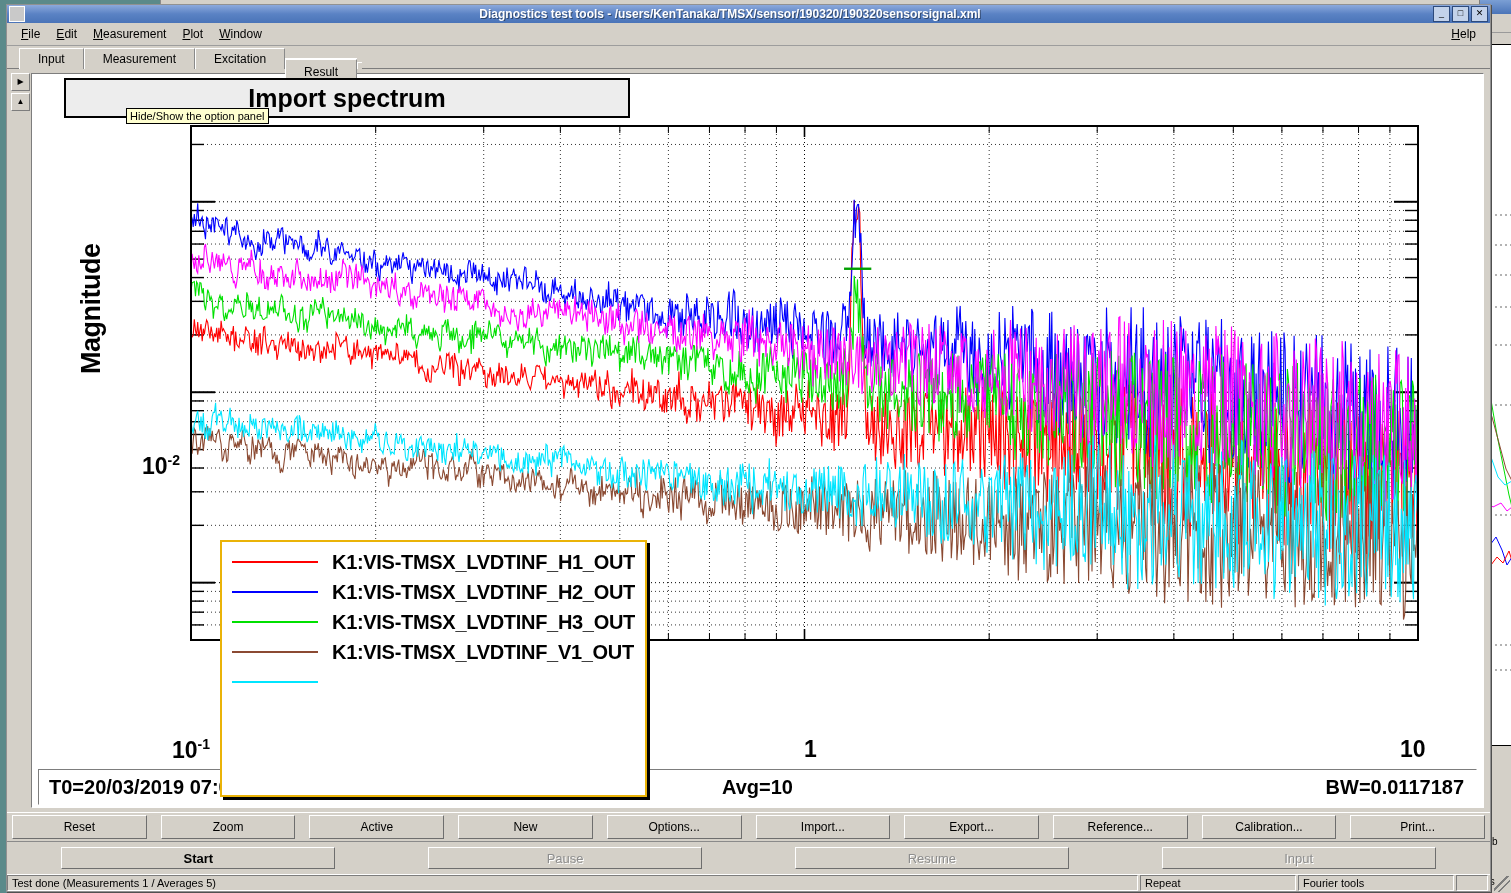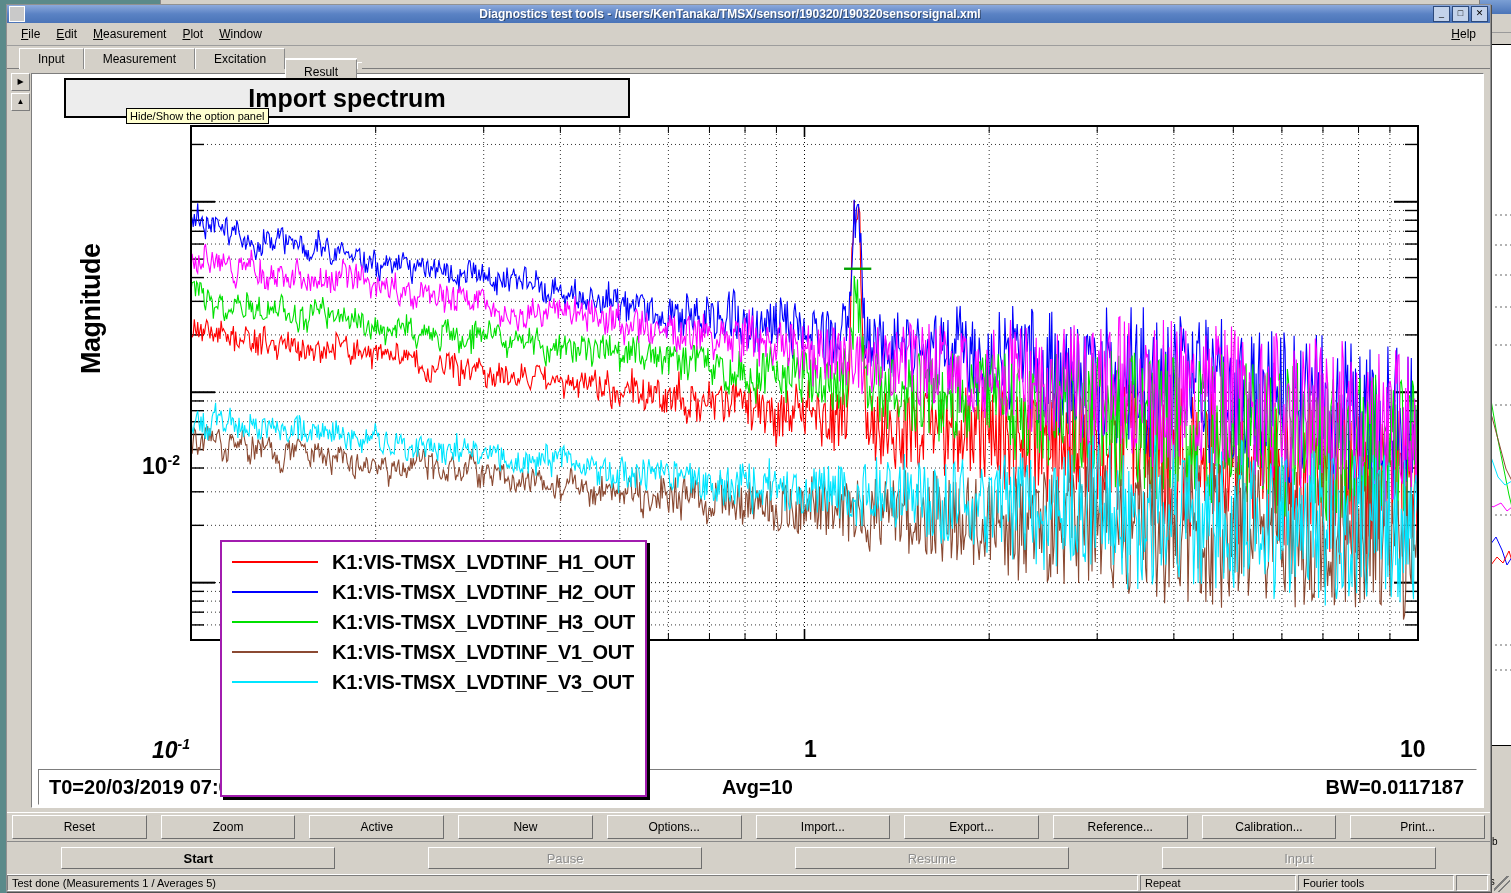--- a/index.html
+++ b/index.html
@@ -187,21 +187,21 @@
   }
   .footrow .f1 { position: absolute; left: 10px; }
   .footrow .f2 { position: absolute; left: 0; right: 0; text-align: center; }
   .footrow .f3 { position: absolute; right: 12px; }
 
   
   .legend {
     position: absolute;
     left: 30px; bottom: 10px;
     background: #fff;
-    border: 2px solid #a21caf;
+    border: 2px solid #eab308;
     box-shadow: 3px 3px 0 #000;
     padding: 5px 10px 6px 4px;
     z-index: 5;
   }
   .legrow { display: flex; align-items: center; height: 30px; }
   .legline { width: 86px; height: 0; border-top: 2px solid #000; margin: 0 14px 0 6px; }
   .legtxt { font-size: 20px; font-weight: bold; letter-spacing: -0.3px; }
 
   
   .btnrow {
@@ -336,21 +336,21 @@
 
         <div class="titlebox">
           <span>Import spectrum</span>
         </div>
         <div class="tooltip">Hide/Show the option panel</div>
 
         <div class="ylabel">Magnitude</div>
 
         <div id="ytick0" class="ytick" style="left:110px; top:378px; right:auto;">10<sup>-2</sup></div>
 
-        <div class="xtick" style="left:120px;font-style:italic;">10<sup>-1</sup></div>
+        <div class="xtick" style="left:140px;">10<sup>-1</sup></div>
         <div class="xtick" style="left:772px;">1</div>
         <div class="xtick" style="left:1368px;">10</div>
 
         <div class="xlabel" style="left:120px; width:1280px;">Frequency (Hz)</div>
 
         <svg id="chart" width="1455" height="780" viewBox="0 0 1455 780" style="position:absolute; left:0; top:0;">
             <g>
               <line x1="343.6819023398525" y1="52" x2="343.6819023398525" y2="566" stroke="#000" stroke-width="0.8" stroke-dasharray="1 3"></line>
               <line x1="343.6819023398525" y1="566" x2="343.6819023398525" y2="559" stroke="#000" stroke-width="1"></line>
               <line x1="343.6819023398525" y1="52" x2="343.6819023398525" y2="59" stroke="#000" stroke-width="1"></line>
@@ -510,21 +510,20 @@
           <div class="legrow">
             <span class="legline" style="border-color:#00e000"></span>
             <span class="legtxt">K1:VIS-TMSX_LVDTINF_H3_OUT</span>
           </div>
           <div class="legrow">
             <span class="legline" style="border-color:#8b4a32"></span>
             <span class="legtxt">K1:VIS-TMSX_LVDTINF_V1_OUT</span>
           </div>
           <div class="legrow">
             <span class="legline" style="border-color:#00e5ff"></span>
-            <span class="legtxt">K1:VIS-TMSX_LVDTINF_V3_OUT</span>
           </div>
         </div>
 
         <div class="footrow">
           <span class="f1">T0=20/03/2019 07:03:02</span>
           <span class="f2">Avg=10</span>
           <span class="f3">BW=0.0117187</span>
         </div>
 
       </div>

